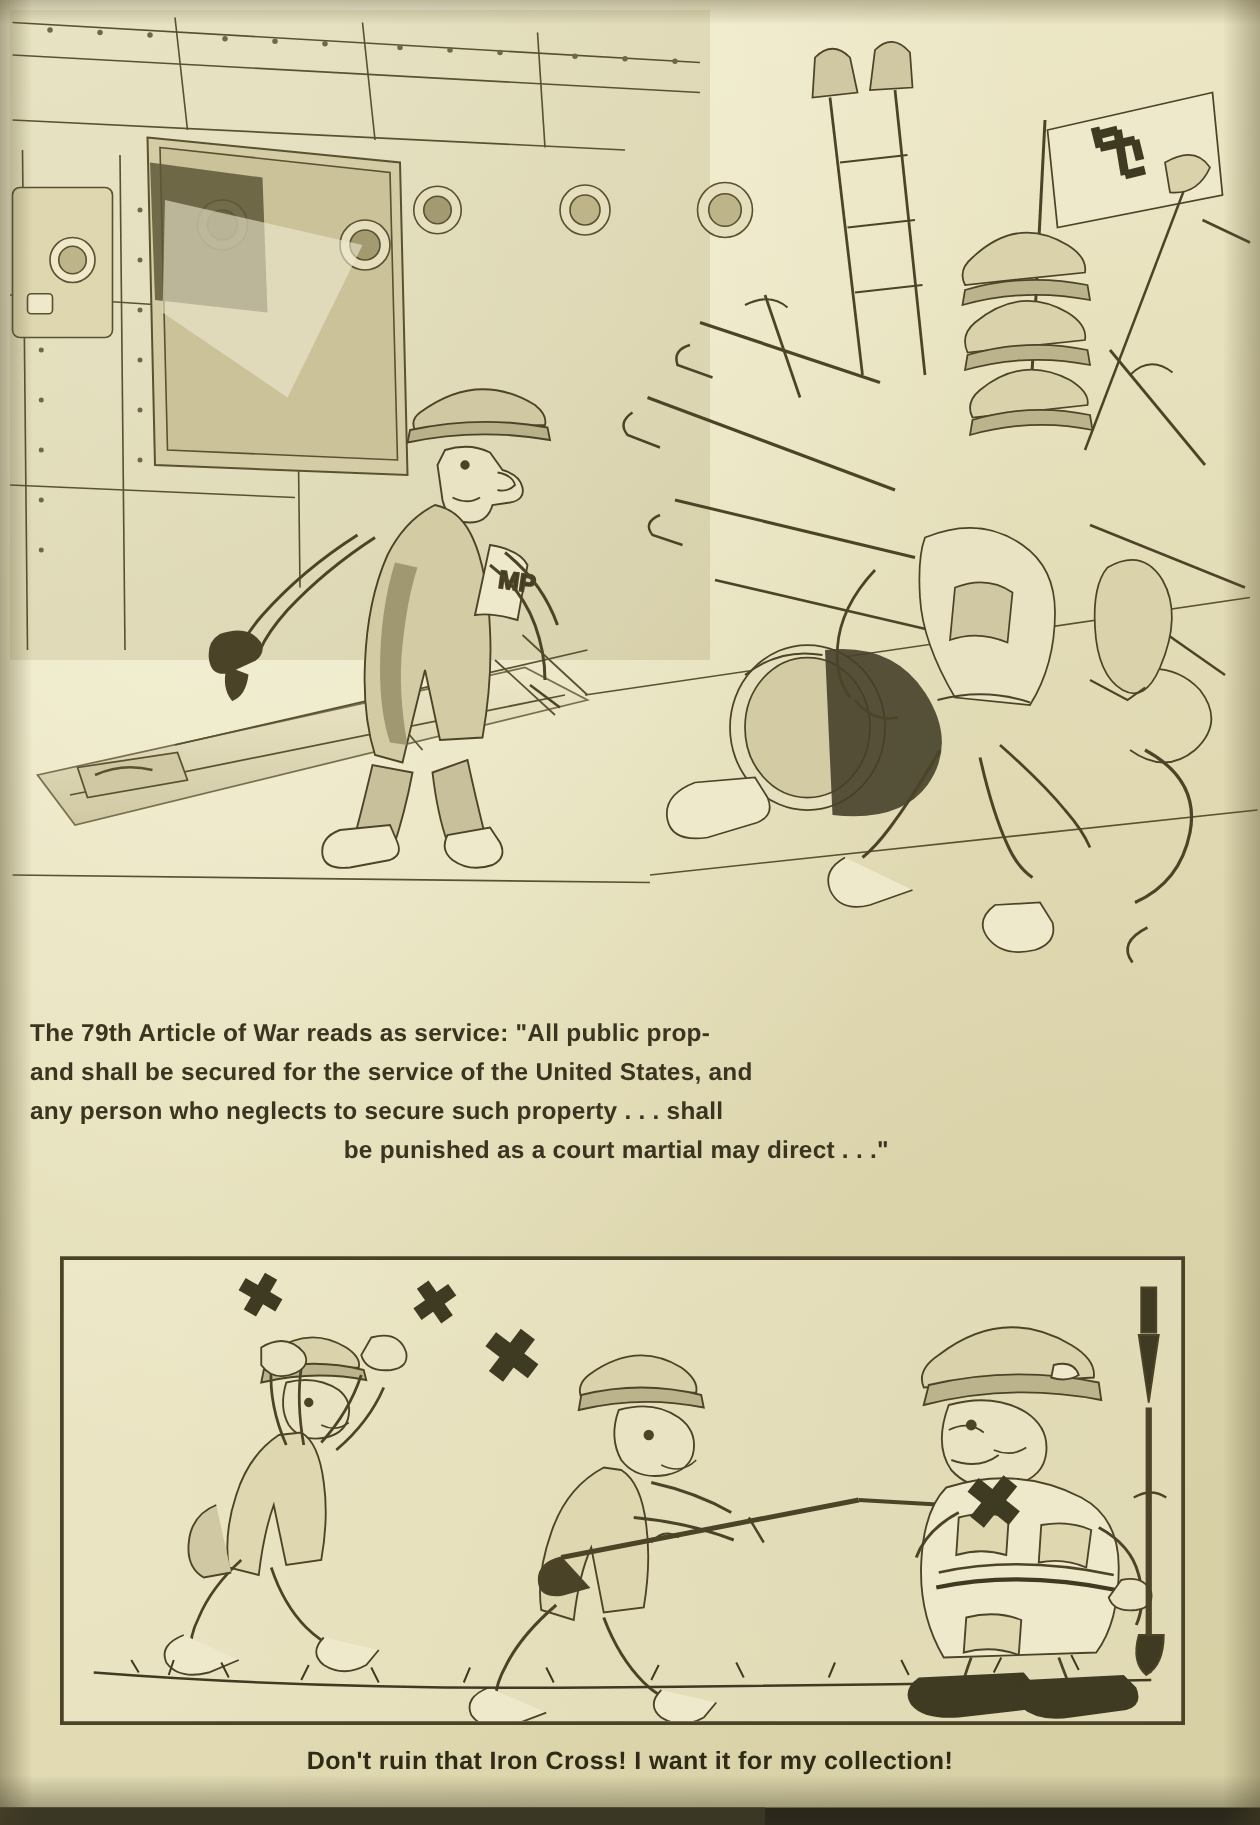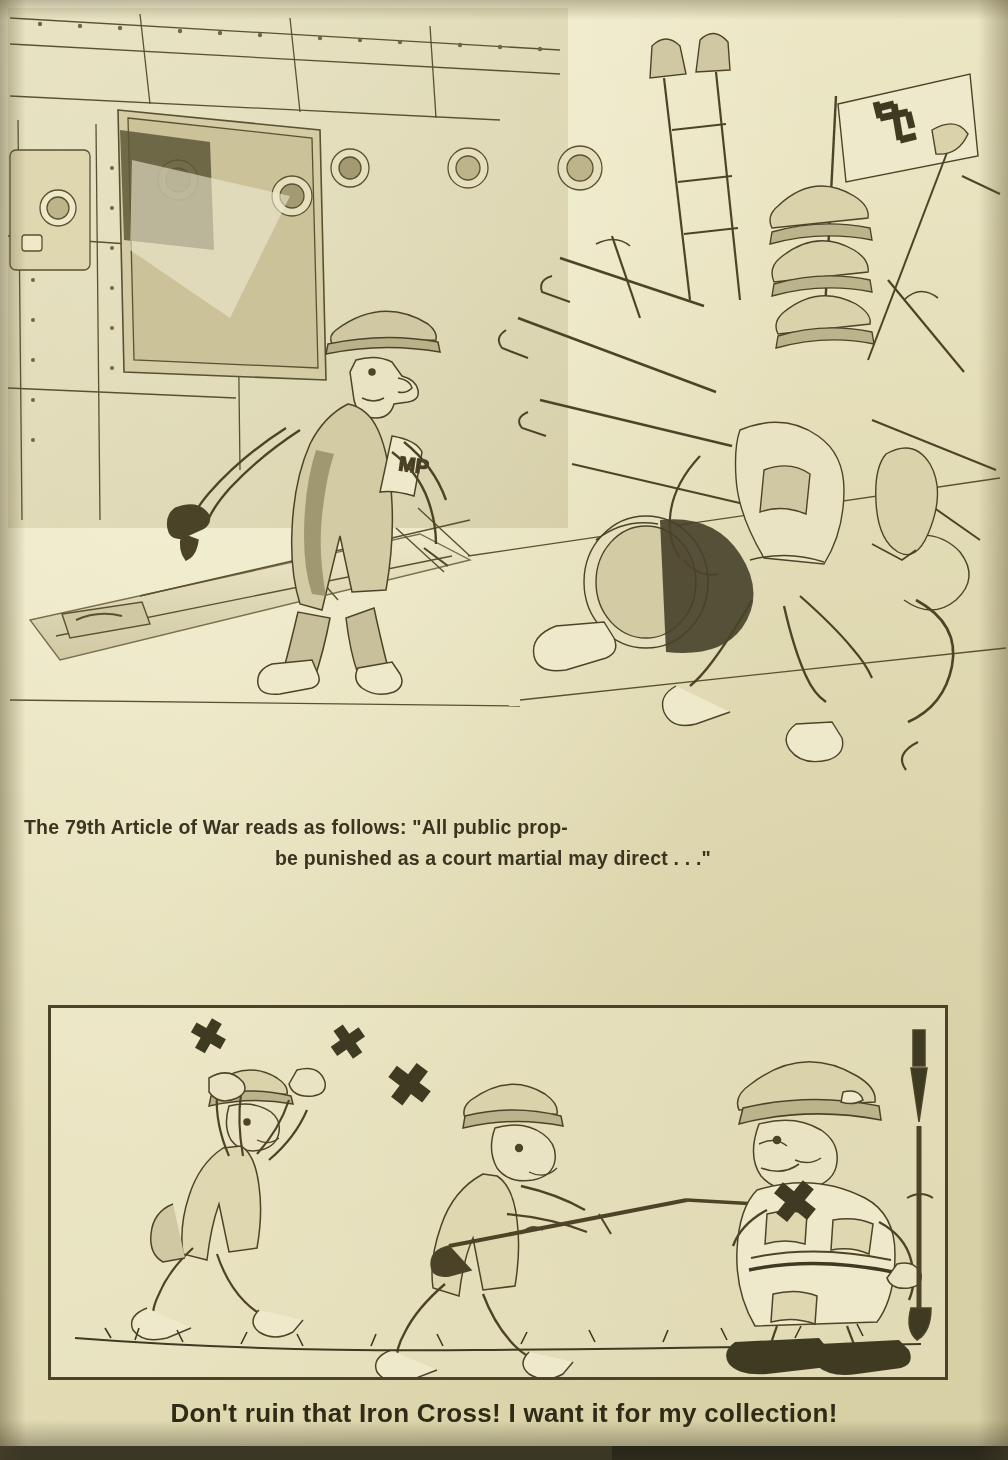--- a/index.html
+++ b/index.html
@@ -94,21 +94,21 @@
   }
   #bottom-panel svg { display: block; }
 
   #caption {
     position: absolute;
     left: 0;
     top: 1398px;
     width: 1008px;
     text-align: center;
     color: #2f2b16;
-    font-size: 26px;
+    font-size: 20px;
     font-weight: bold;
     letter-spacing: 0.3px;
   }
   #bottom-strip {
     position: absolute;
     left: 0;
     bottom: 0;
     width: 1008px;
     height: 14px;
     background: #1d1c15;
@@ -357,21 +357,23 @@
           <path d="M676 686 q-18 10 -12 26 q8 18 32 12 l34 -12" fill="#efe9cc"></path>
         </g>
 
         <path d="M916 600 q44 24 36 66 q-8 40 -44 56" stroke-width="2.6"></path>
         <path d="M918 742 q-24 12 -12 28" stroke-width="2.2"></path>
       </g>
     </svg>
   </div>
 
   <div id="article-text">
-    <span class="line" id="article-line-1">The 79th Article of War reads as follows: "All public prop-</span>
+    <span class="line" id="article-line-1">The 79th Article of War reads as service: "All public prop-</span>
+    <span class="line" id="article-line-3">and shall be secured for the service of the United States, and</span>
+    <span class="line" id="article-line-4">any person who neglects to secure such property . . . shall</span>
     <span class="line" id="article-line-5">be punished as a court martial may direct . . ."</span>
   </div>
 
   <div id="bottom-panel">
     <svg width="894" height="369" viewBox="0 0 894 369" xmlns="http://www.w3.org/2000/svg">
       <g stroke="#4d4428" fill="none" stroke-width="1.5">
 
         <g fill="#3f3a22" stroke="none">
           <g transform="translate(132,18) rotate(-15)">
             <path d="M14 0 L22 8 L30 0 L38 8 L30 16 L38 24 L30 32 L22 24 L14 32 L6 24 L14 16 L6 8 Z"></path>

